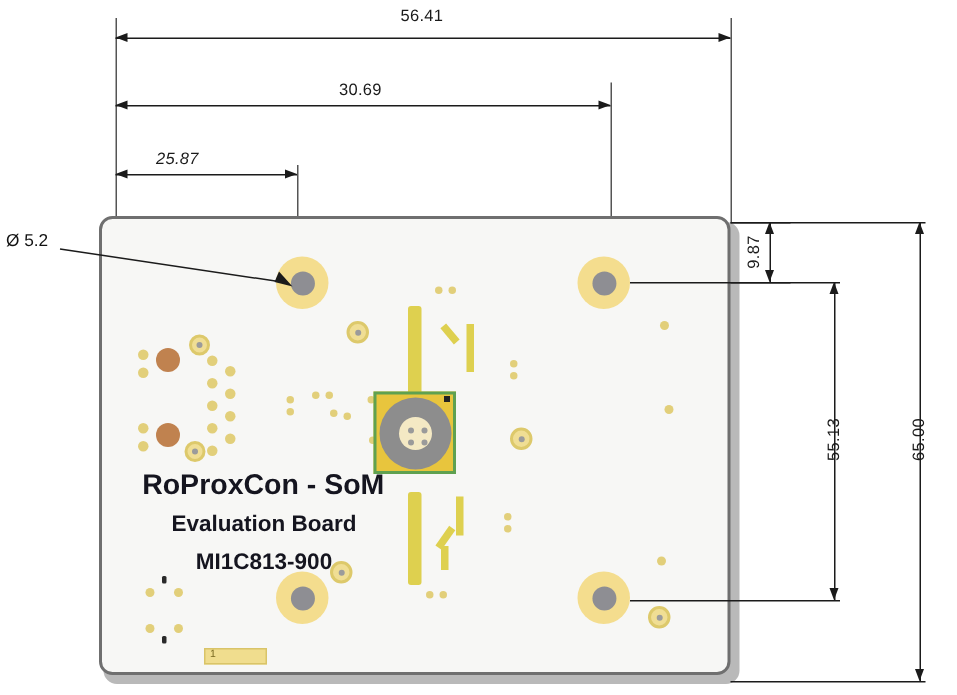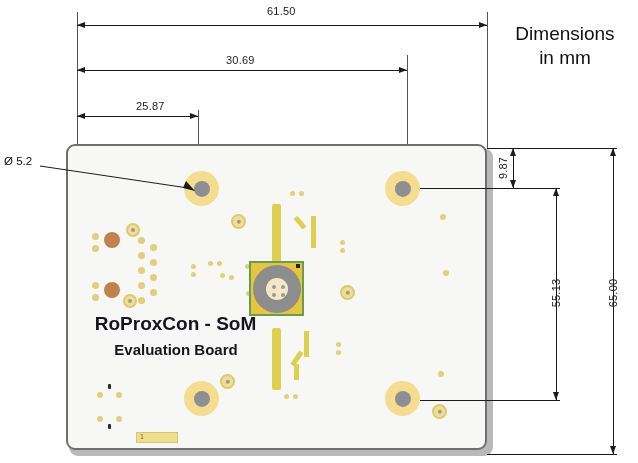--- a/index.html
+++ b/index.html
@@ -103,51 +103,48 @@
     left:40px;top:166px;
     width:160px;height:26px;
     overflow:visible;
   }
 </style>
 </head>
 <body>
 
 <div id="stage">
 
-  <div id="note">
-    <div>Dimensions</div>
-    <div>in mm</div>
-  </div>
 
   <div class="ext" style="left:77px;top:12px;height:195px;"></div>
   <div class="ext" style="left:487px;top:12px;height:136px;"></div>
   <div class="ext" style="left:407px;top:55px;height:130px;"></div>
   <div class="ext" style="left:198px;top:110px;height:75px;"></div>
 
-  <div class="dimtext" style="left:267px;top:5px;">61.50</div>
+  <div class="dimtext" style="left:267px;top:5px;">56.41</div>
   <div class="dimline hline" style="left:77px;top:25px;width:410px;"></div>
   <div class="arrow arr-left" style="left:77px;top:22px;"></div>
   <div class="arrow arr-right" style="left:479px;top:22px;"></div>
 
   <div class="dimtext" style="left:226px;top:54px;">30.69</div>
   <div class="dimline hline" style="left:77px;top:70px;width:330px;"></div>
   <div class="arrow arr-left" style="left:77px;top:67px;"></div>
   <div class="arrow arr-right" style="left:399px;top:67px;"></div>
 
-  <div class="dimtext" style="left:136px;top:100px;">25.87</div>
+  <div class="dimtext" style="left:104px;top:100px;font-style:italic;">25.87</div>
   <div class="dimline hline" style="left:77px;top:116px;width:121px;"></div>
   <div class="arrow arr-left" style="left:77px;top:113px;"></div>
   <div class="arrow arr-right" style="left:190px;top:113px;"></div>
 
   <div id="pcb-shadow"></div>
 
   <div id="pcb">
 
     <div class="silk" style="left:18px;top:195px;width:180px;font-size:15px;">Evaluation Board</div>
     <div class="silk" style="left:10px;top:167px;width:195px;font-size:19px;">RoProxCon - SoM</div>
+    <div class="silk" style="left:18px;top:220px;width:180px;font-size:15px;">MI1C813-900</div>
 
     <div class="mhole" style="left:116px;top:25px;width:35px;height:35px;"></div>
     <div class="mhole" style="left:317px;top:25px;width:35px;height:35px;"></div>
     <div class="mhole" style="left:116px;top:235px;width:35px;height:35px;"></div>
     <div class="mhole" style="left:317px;top:235px;width:35px;height:35px;"></div>
 
     <div class="cpad" style="left:36px;top:86px;width:16px;height:16px;"></div>
     <div class="cpad" style="left:36px;top:136px;width:16px;height:16px;"></div>
 
     <div class="via" style="left:24px;top:87px;width:7px;height:7px;"></div>

